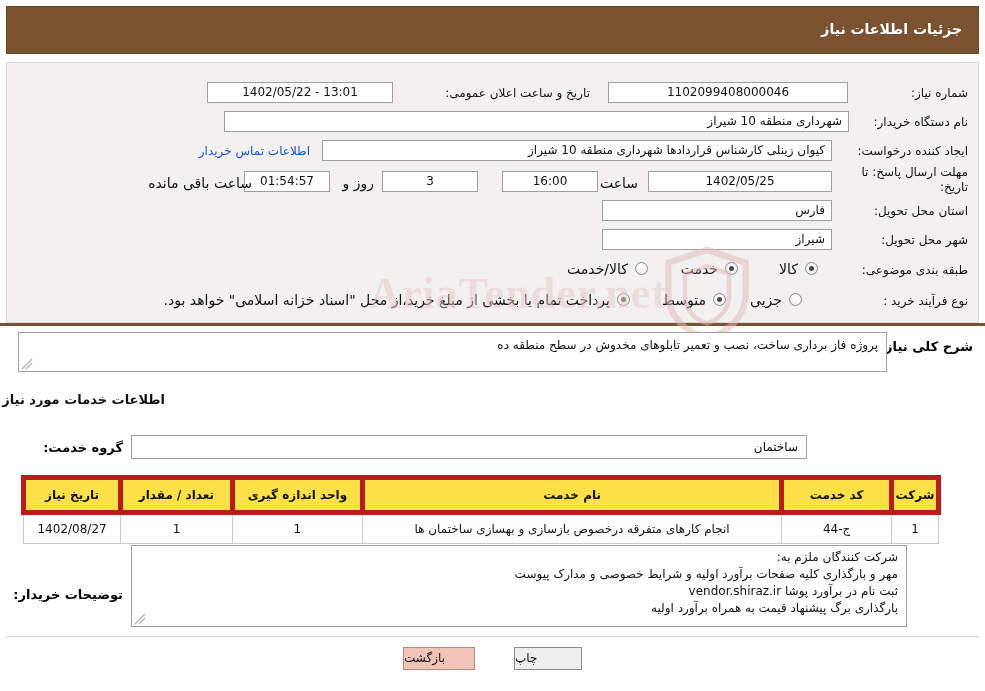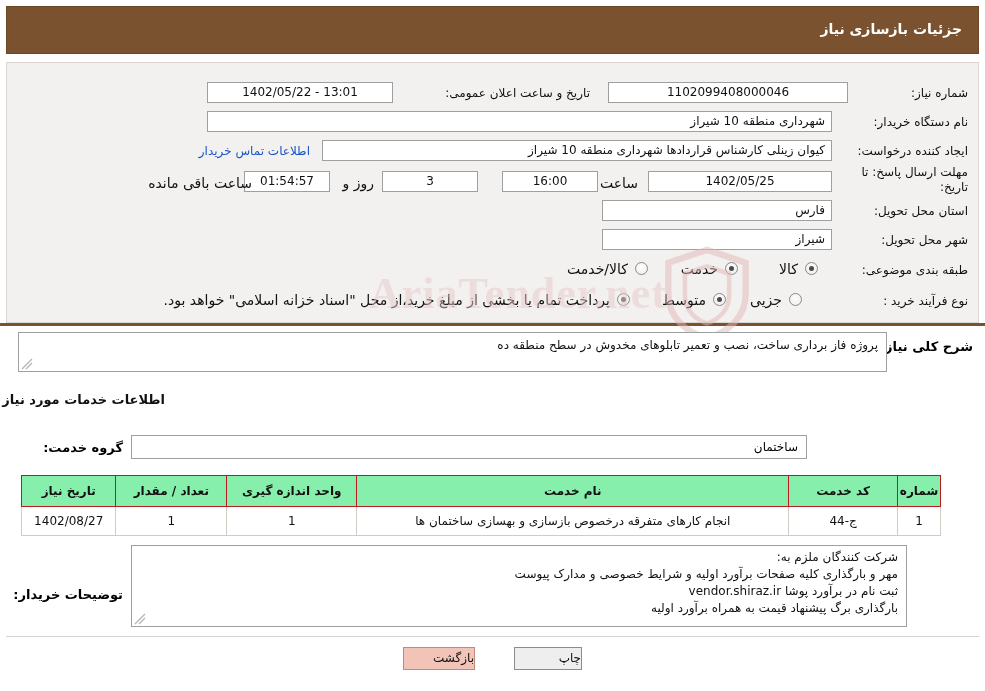--- a/index.html
+++ b/index.html
@@ -213,22 +213,22 @@
   
   table.svc {
     position: absolute;
     top: 475px;
     right: 44px;
     width: 920px;
     border-collapse: collapse;
     font-size: 12px;
   }
   table.svc th {
-    background: #86efac;
-    border: 1px solid #b91c1c;
+    background: #fde047;
+    border: 5px solid #b91c1c;
     height: 28px;
     font-weight: bold;
     color: #111;
     text-align: center;
   }
   table.svc td {
     background: #ffffff;
     border: 1px solid #cfccc6;
     height: 26px;
     text-align: center;
@@ -256,21 +256,21 @@
     padding: 3px 8px 0 14px;
     line-height: 17px;
     overflow: hidden;
     color: #111;
   }
   
   .btn {
     position: absolute;
     height: 23px;
     line-height: 21px;
-    text-align: right;
+    text-align: left;
     font-size: 12px;
     border: 1px solid #8c8c8c;
     box-sizing: border-box;
     cursor: pointer;
     color: #111;
   }
   .btn-print {
     top: 647px;
     right: 403px;
     width: 68px;
@@ -291,33 +291,33 @@
     height: 1px;
     background: #d5d2cd;
   }
 </style>
 </head>
 <body>
 
 <div class="page">
 
   <div class="header-bar">
-    <div class="header-title">جزئیات بازسازی نیاز</div>
+    <div class="header-title">جزئیات اطلاعات نیاز</div>
   </div>
 
   <div class="info-panel">
 
     <div class="lbl" style="top:23px; right:10px; width:110px;">شماره نیاز:</div>
     <div class="box" style="top:19px; right:130px; width:240px;">1102099408000046</div>
 
     <div class="lbl" style="top:23px; right:388px; width:190px;">تاریخ و ساعت اعلان عمومی:</div>
     <div class="box" style="top:19px; right:585px; width:186px;">13:01 - 1402/05/22</div>
 
     <div class="lbl" style="top:52px; right:10px; width:130px;">نام دستگاه خریدار:</div>
-    <div class="box rt" style="top:48px; right:146px; width:625px;">شهرداری منطقه 10 شیراز</div>
+    <div class="box rt" style="top:48px; right:129px; width:625px;">شهرداری منطقه 10 شیراز</div>
 
     <div class="lbl" style="top:81px; right:10px; width:130px;">ایجاد کننده درخواست:</div>
     <div class="box rt" style="top:77px; right:146px; width:510px;">کیوان زینلی کارشناس قراردادها شهرداری منطقه 10 شیراز</div>
     <div class="linkish" style="top:81px; right:668px;">اطلاعات تماس خریدار</div>
 
     <div class="lbl" style="top:102px; right:10px; width:120px; line-height:15px; white-space:normal; text-align:right;">مهلت ارسال پاسخ: تا تاریخ:</div>
     <div class="box" style="top:108px; right:146px; width:184px;">1402/05/25</div>
     <div class="plain" style="top:112px; right:340px;">ساعت</div>
     <div class="box" style="top:108px; right:380px; width:96px;">16:00</div>
     <div class="box" style="top:108px; right:500px; width:96px;">3</div>
@@ -368,21 +368,21 @@
   </div>
 
   <div class="section-title" style="top:392px; right:820px;">اطلاعات خدمات مورد نیاز</div>
 
   <div class="group-lbl">گروه خدمت:</div>
   <div class="group-box">ساختمان</div>
 
   <table class="svc">
     <thead>
       <tr>
-        <th style="width:40px;">شماره</th>
+        <th style="width:40px;">شرکت</th>
         <th style="width:108px;">کد خدمت</th>
         <th style="width:440px;">نام خدمت</th>
         <th style="width:130px;">واحد اندازه گیری</th>
         <th style="width:110px;">تعداد / مقدار</th>
         <th style="width:92px;">تاریخ نیاز</th>
       </tr>
     </thead>
     <tbody>
       <tr>
         <td>1</td>

